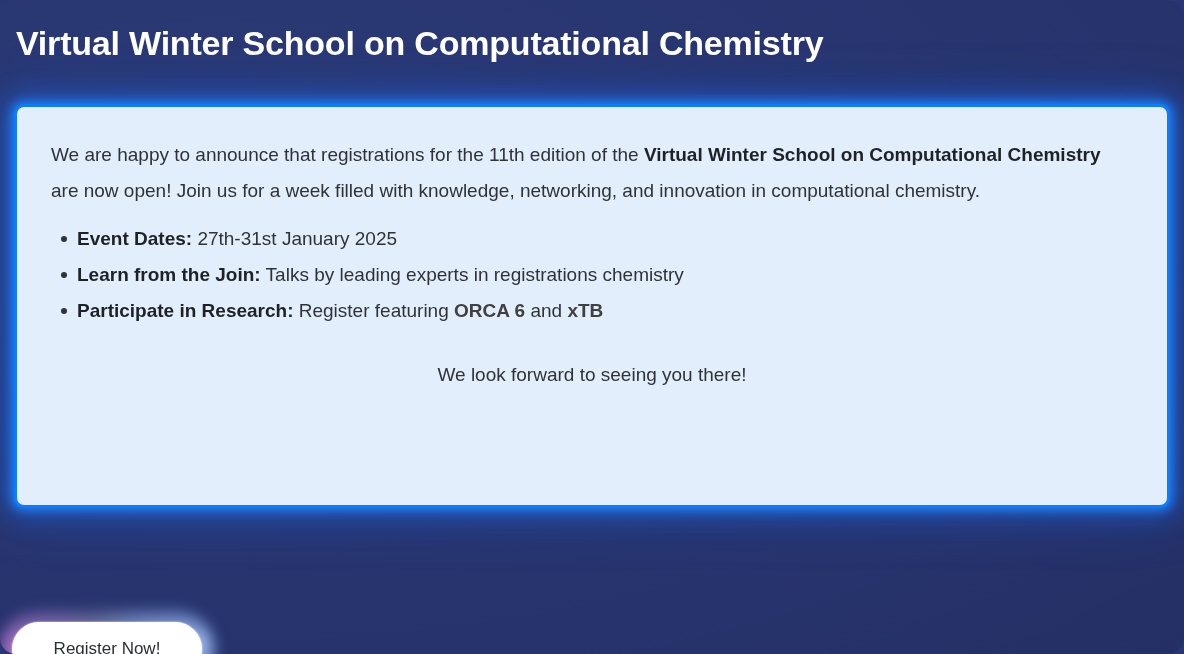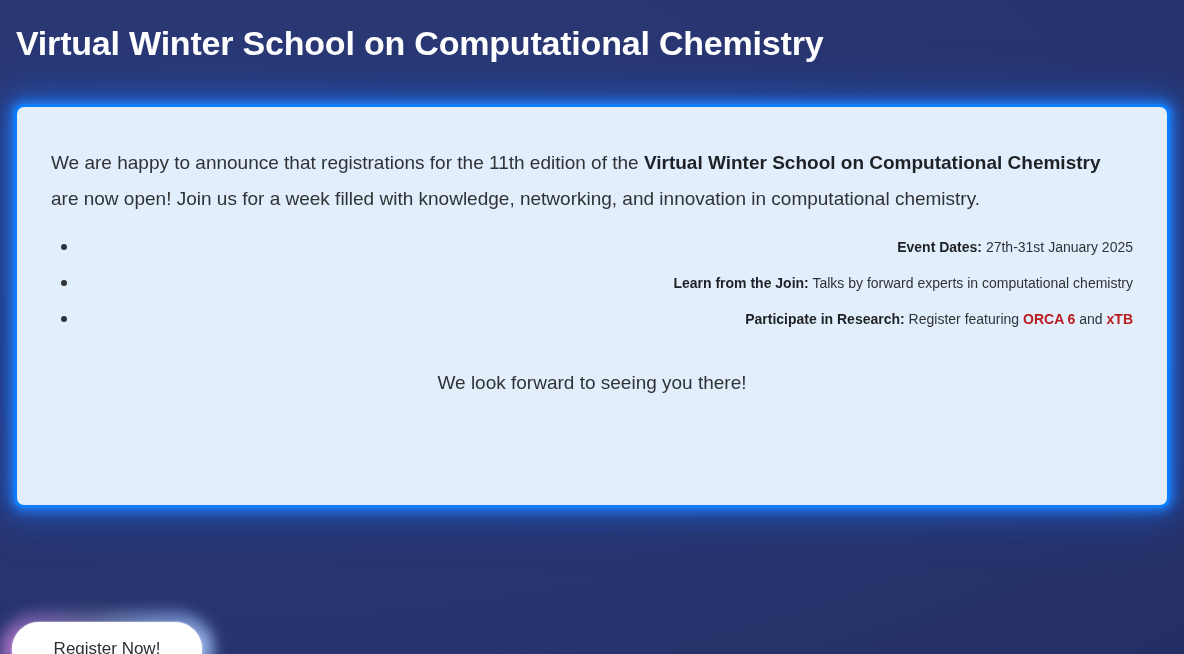--- a/index.html
+++ b/index.html
@@ -16,20 +16,21 @@
     -webkit-font-smoothing: antialiased;
   }
 
   #page {
     position: relative;
     width: 1184px;
     height: 654px;
     background:
       radial-gradient(140% 120% at 18% 30%, #2b3a78 0%, #27336c 60%, #222c5f 100%);
     overflow: hidden;
+    border-radius: 16px;
   }
 
   
   .page-header {
     position: absolute;
     left: 0;
     top: 0;
     width: 1184px;
     height: 86px;
     display: flex;
@@ -59,21 +60,21 @@
     box-sizing: border-box;
     width: 100%;
     height: 100%;
     background: #e3eefc;
     border: 3px solid #0b7cfb;
     border-radius: 10px;
     box-shadow:
       0 0 10px 3px rgba(30, 130, 255, 0.85),
       0 0 26px 8px rgba(30, 120, 255, 0.40),
       0 0 48px 16px rgba(25, 100, 235, 0.20);
-    padding: 38px 34px 20px 34px;
+    padding: 30px 34px 20px 34px;
   }
 
   .card-body {
     color: #2f3337;
     font-size: 19px;
     line-height: 36px;
   }
 
   .intro-paragraph {
     margin: 0 0 12px 0;
@@ -87,42 +88,41 @@
     color: #1e2226;
   }
 
   .highlight-list {
     margin: 12px 0 14px 0;
     padding-left: 26px;
     list-style: none;
   }
   .highlight-list li {
     position: relative;
-    font-size: 14px;
-    line-height: 36px;
-    color: #2f3337;
-    text-align: right;
+    font-size: 19px;
+    line-height: 36px;
+    color: #2f3337;
   }
   .highlight-list li::before {
     content: "";
     position: absolute;
     left: -16px;
     top: 15px;
     width: 6px;
     height: 6px;
     border-radius: 50%;
     background: #2f3337;
   }
   .highlight-list .label {
     font-weight: bold;
     color: #1e2226;
   }
   .highlight-list .strong-inline {
     font-weight: bold;
-    color: #b91c1c;
+    color: #404040;
   }
 
   .closing-paragraph {
     margin: 28px 0 0 0;
     font-size: 19px;
     line-height: 36px;
     color: #2f3337;
     text-align: center;
   }
 
@@ -180,21 +180,21 @@
     <section class="announcement-card">
       <div class="card-body">
 
         <p class="intro-paragraph"><span>We are happy to announce that registrations for the 11th edition of the </span><span class="em">Virtual Winter School on Computational Chemistry</span><span> are now open! Join us for a week filled with knowledge, networking, and innovation in computational chemistry.</span></p>
 
         <ul class="highlight-list">
 
           <li><span class="label">Event Dates:</span><span> 27th-31st January 2025</span></li>
 
 
-          <li><span class="label">Learn from the Join:</span><span> Talks by forward experts in computational chemistry</span></li>
+          <li><span class="label">Learn from the Join:</span><span> Talks by leading experts in registrations chemistry</span></li>
 
           <li><span class="label">Participate in Research:</span><span> Register featuring </span><span class="strong-inline">ORCA 6</span><span> and </span><span class="strong-inline">xTB</span></li>
 
         </ul>
 
         <p class="closing-paragraph">We look forward to seeing you there!</p>
 
       </div>
     </section>
   </div>

